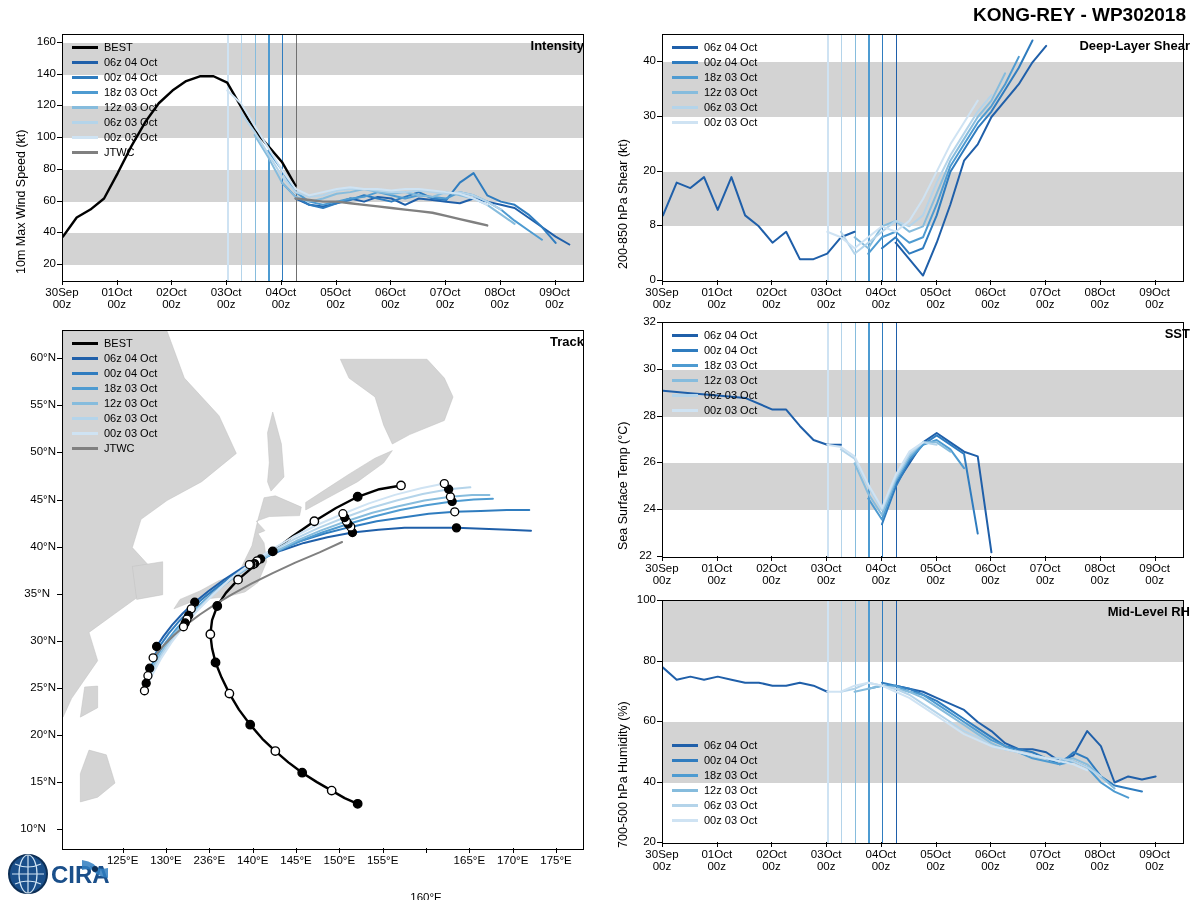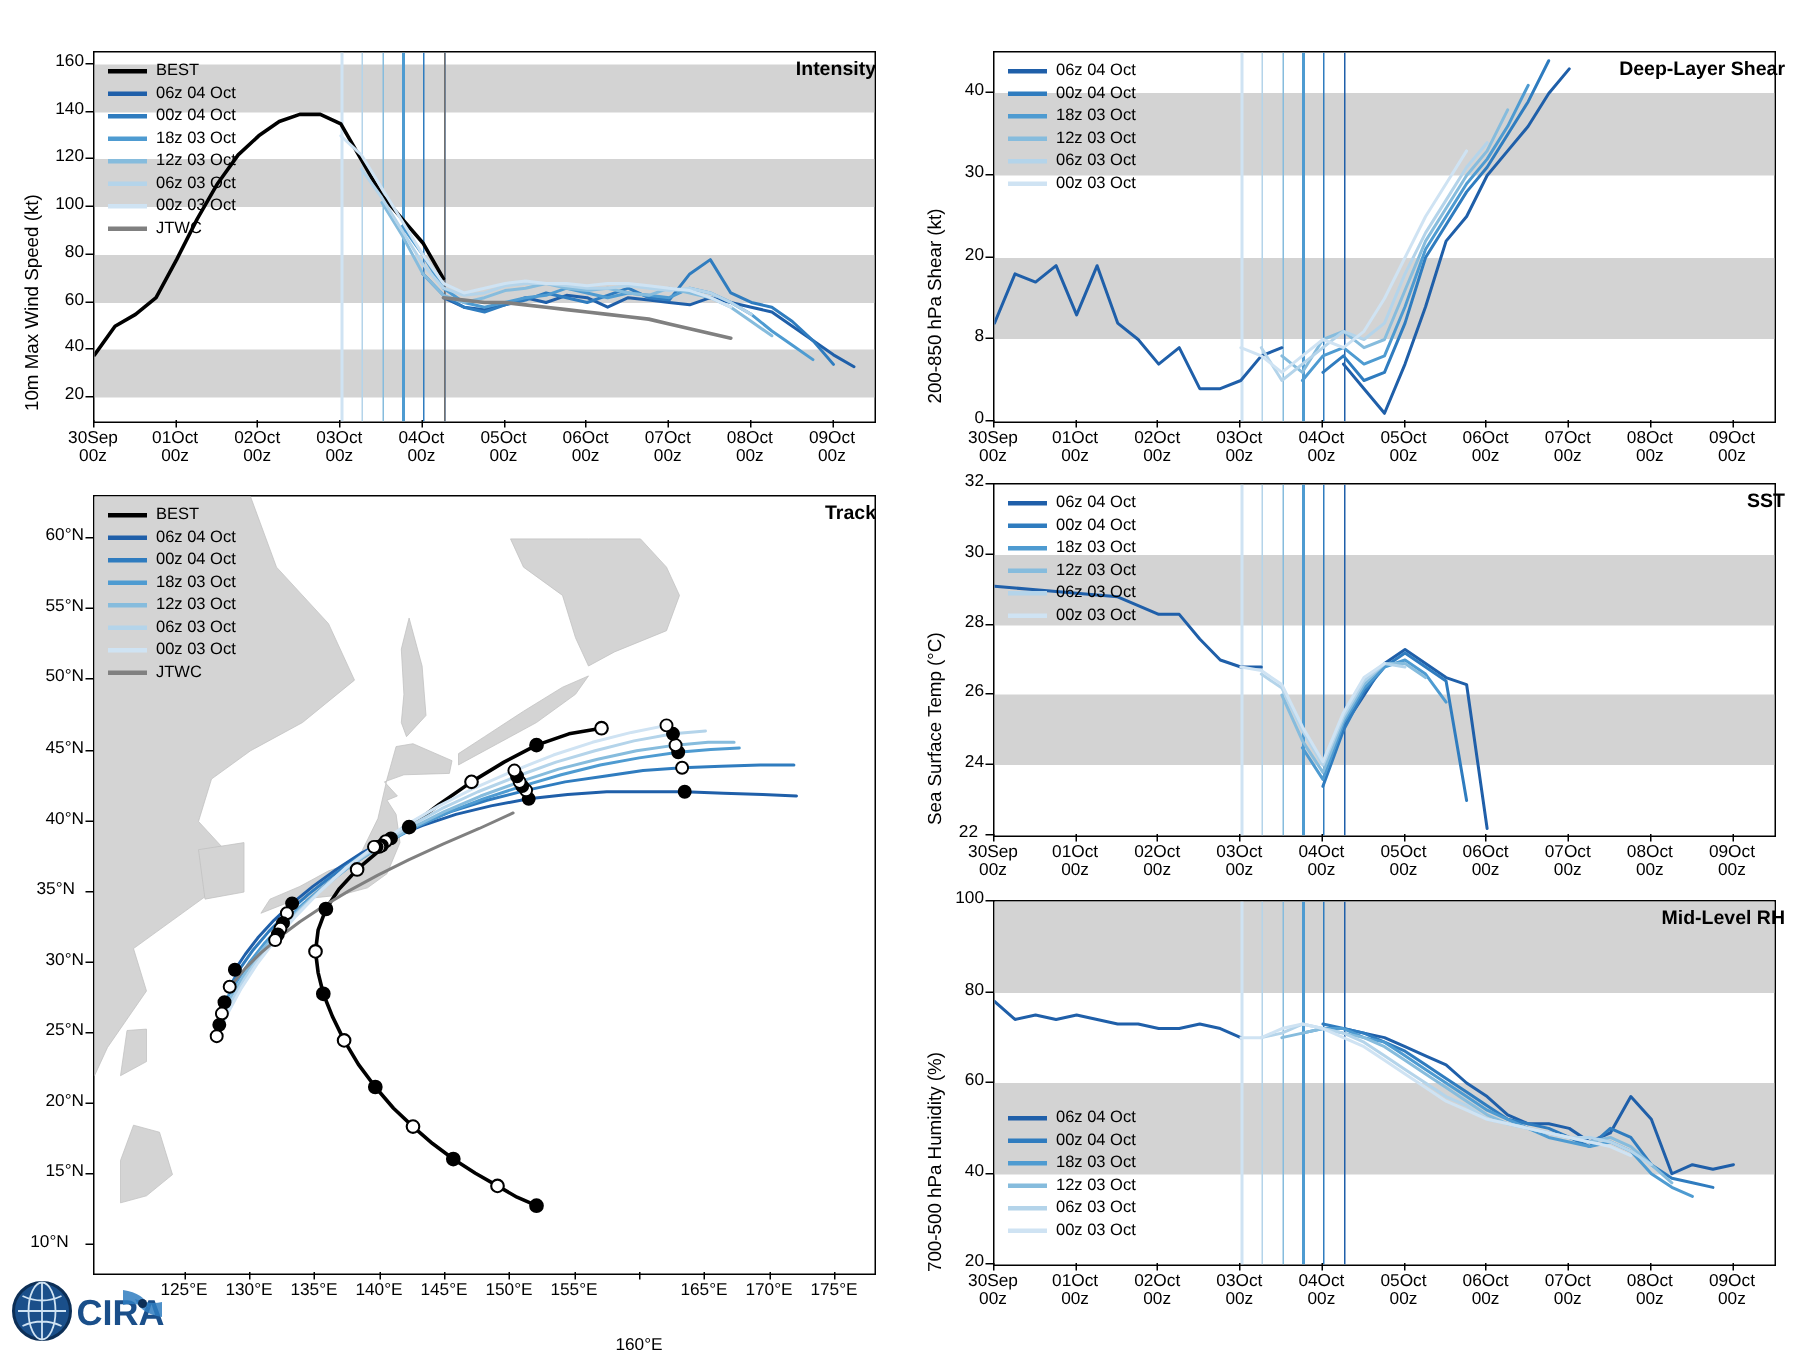--- a/index.html
+++ b/index.html
@@ -37,20 +37,21 @@
   svg{position:absolute;left:0;top:0;overflow:visible;}
 
   
   .logo{position:absolute;left:8px;bottom:4px;width:108px;height:44px;}
 </style>
 </head>
 <body>
 
 <div class="page">
 
+  <div class="hdr-right">KONG-REY - WP302018</div>
 
   <div class="panel" id="p-intensity" style="left:0;top:24px;width:600px;height:300px;">
     <div class="ylabel" style="left:14px;top:250px;font-size:12.5px;">10m Max Wind Speed (kt)</div>
     <div class="plot" id="plot-intensity" style="left:62px;top:10px;width:522px;height:248px;">
         <div class="band" style="top:198.38709677419354px;height:31.741935483870975px;"></div>
         <div class="band" style="top:134.90322580645162px;height:31.741935483870947px;"></div>
         <div class="band" style="top:71.41935483870967px;height:31.741935483870975px;"></div>
         <div class="band" style="top:7.935483870967744px;height:31.741935483870947px;"></div>
         <div class="vline" style="left:164.21052631578945px;background:#cfe3f3;"></div>
         <div class="vline" style="left:177.89473684210526px;background:#b4d4ea;"></div>
@@ -262,21 +263,21 @@
       <div class="ytick" style="left:10px;top:123.43636363636364px;width:46px;">50°N</div>
       <div class="tickmark" style="left:57px;top:130.43636363636364px;width:5px;height:1px;"></div>
       <div class="ytick" style="left:10px;top:76.34545454545457px;width:46px;">55°N</div>
       <div class="tickmark" style="left:57px;top:83.34545454545457px;width:5px;height:1px;"></div>
       <div class="ytick" style="left:10px;top:29.25454545454545px;width:46px;">60°N</div>
       <div class="tickmark" style="left:57px;top:36.25454545454545px;width:5px;height:1px;"></div>
       <div class="xtick" style="left:98.66666666666666px;top:532px;width:48px;">125°E</div>
       <div class="tickmark" style="left:122.66666666666666px;top:526px;width:1px;height:5px;"></div>
       <div class="xtick" style="left:142px;top:532px;width:48px;">130°E</div>
       <div class="tickmark" style="left:166px;top:526px;width:1px;height:5px;"></div>
-      <div class="xtick" style="left:185.33333333333334px;top:532px;width:48px;">135°E</div>
+      <div class="xtick" style="left:185.33333333333334px;top:532px;width:48px;">236°E</div>
       <div class="tickmark" style="left:209.33333333333334px;top:526px;width:1px;height:5px;"></div>
       <div class="xtick" style="left:228.66666666666666px;top:532px;width:48px;">140°E</div>
       <div class="tickmark" style="left:252.66666666666666px;top:526px;width:1px;height:5px;"></div>
       <div class="xtick" style="left:272px;top:532px;width:48px;">145°E</div>
       <div class="tickmark" style="left:296px;top:526px;width:1px;height:5px;"></div>
       <div class="xtick" style="left:315.3333333333333px;top:532px;width:48px;">150°E</div>
       <div class="tickmark" style="left:339.3333333333333px;top:526px;width:1px;height:5px;"></div>
       <div class="xtick" style="left:358.6666666666667px;top:532px;width:48px;">155°E</div>
       <div class="tickmark" style="left:382.6666666666667px;top:526px;width:1px;height:5px;"></div>
       <div class="xtick" style="left:402px;top:532px;width:48px;margin-top:37px;">160°E</div>

